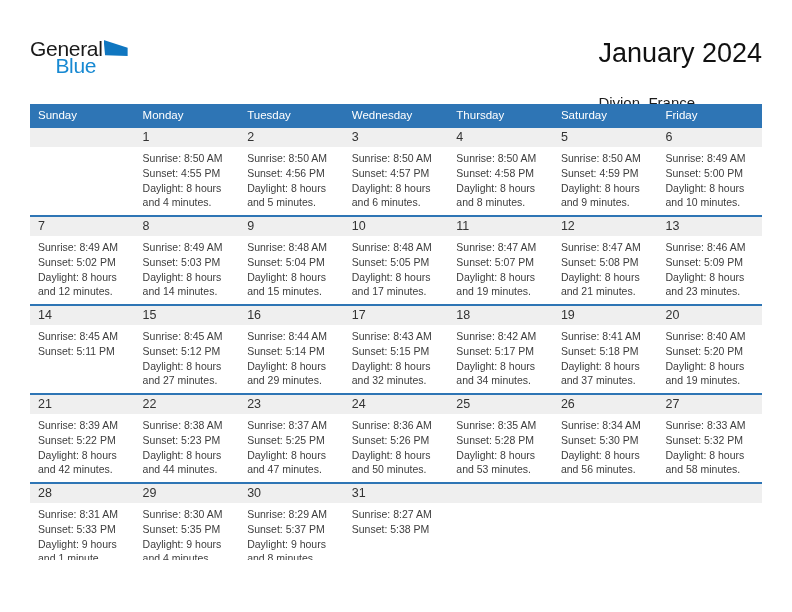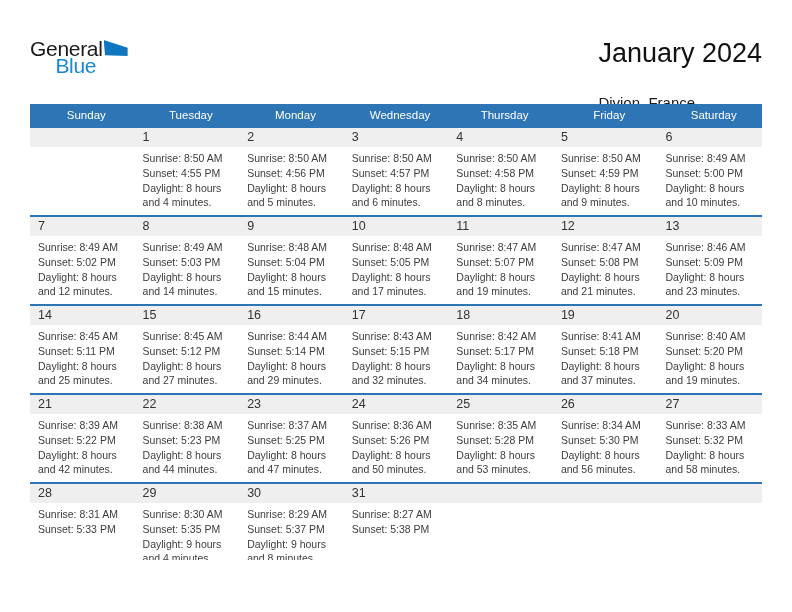--- a/index.html
+++ b/index.html
@@ -16,21 +16,21 @@
   .logo-bottom{font-size:21px;color:#1789d2;text-align:center;margin-top:-7px;padding-right:6px;letter-spacing:-0.3px;}
 
   
   .titles{position:absolute;right:30px;top:38px;}
   .title{font-size:27px;color:#111111;}
   .subtitle{font-size:15px;color:#1c1c1c;margin-top:25px;}
 
   
   .calendar{position:absolute;left:30px;top:104px;width:732px;}
   .weekday-row{display:flex;background:#2e75b5;height:22px;}
-  .wd{flex:1 1 0;color:#ffffff;font-size:11.5px;line-height:22px;padding-left:8px;box-sizing:border-box;overflow:hidden;white-space:nowrap;text-align:center;}
+  .wd{flex:1 1 0;color:#ffffff;font-size:11.5px;line-height:22px;padding-left:8px;box-sizing:border-box;overflow:hidden;white-space:nowrap;}
 
   .week{display:flex;border-top:2px solid #2e75b5;height:89px;box-sizing:border-box;background:#ffffff;}
   .week:last-child{height:78px;}
   .cell{flex:1 1 0;overflow:hidden;}
   .daynum{height:19px;background:#efefef;padding-left:8px;font-size:12.5px;line-height:19px;color:#333333;}
   .line{padding-left:8px;padding-right:5px;font-size:10.5px;line-height:14.8px;color:#3d3d3d;}
   .line.first{margin-top:4px;}
 </style>
 </head>
 <body>
@@ -46,26 +46,26 @@
   </div>
 
   <div class="titles">
     <div class="title">January 2024</div>
     <div class="subtitle">Divion, France</div>
   </div>
 
   <div class="calendar">
     <div class="weekday-row" id="weekday-row">
         <div class="wd">Sunday</div>
+        <div class="wd">Monday</div>
         <div class="wd">Tuesday</div>
-        <div class="wd">Monday</div>
         <div class="wd">Wednesday</div>
         <div class="wd">Thursday</div>
+        <div class="wd">Saturday</div>
         <div class="wd">Friday</div>
-        <div class="wd">Saturday</div>
       </div>
     <div id="weeks">
         <div class="week">
           <div class="cell">
             <div class="daynum"></div>
           </div>
           <div class="cell">
             <div class="daynum">1</div>
             <div class="line first">Sunrise: 8:50 AM</div>
             <div class="line">Sunset: 4:55 PM</div>
@@ -144,21 +144,20 @@
             <div class="line first">Sunrise: 8:46 AM</div>
             <div class="line">Sunset: 5:09 PM</div>
             <div class="line">Daylight: 8 hours and 23 minutes.</div>
           </div>
         </div>
         <div class="week">
           <div class="cell">
             <div class="daynum">14</div>
             <div class="line first">Sunrise: 8:45 AM</div>
             <div class="line">Sunset: 5:11 PM</div>
-            <div class="line">Daylight: 8 hours and 25 minutes.</div>
           </div>
           <div class="cell">
             <div class="daynum">15</div>
             <div class="line first">Sunrise: 8:45 AM</div>
             <div class="line">Sunset: 5:12 PM</div>
             <div class="line">Daylight: 8 hours and 27 minutes.</div>
           </div>
           <div class="cell">
             <div class="daynum">16</div>
             <div class="line first">Sunrise: 8:44 AM</div>
@@ -232,20 +231,21 @@
             <div class="line first">Sunrise: 8:33 AM</div>
             <div class="line">Sunset: 5:32 PM</div>
             <div class="line">Daylight: 8 hours and 58 minutes.</div>
           </div>
         </div>
         <div class="week">
           <div class="cell">
             <div class="daynum">28</div>
             <div class="line first">Sunrise: 8:31 AM</div>
             <div class="line">Sunset: 5:33 PM</div>
+            <div class="line">Daylight: 9 hours and 1 minute.</div>
           </div>
           <div class="cell">
             <div class="daynum">29</div>
             <div class="line first">Sunrise: 8:30 AM</div>
             <div class="line">Sunset: 5:35 PM</div>
             <div class="line">Daylight: 9 hours and 4 minutes.</div>
           </div>
           <div class="cell">
             <div class="daynum">30</div>
             <div class="line first">Sunrise: 8:29 AM</div>

